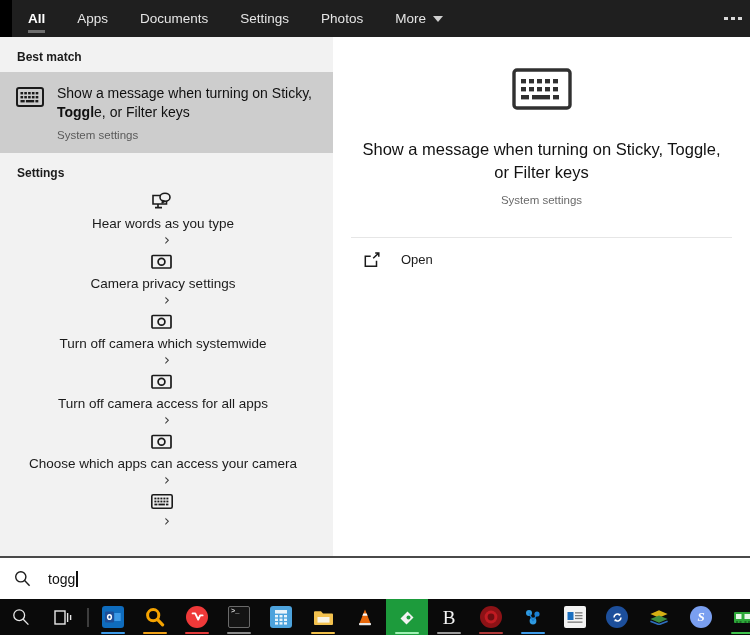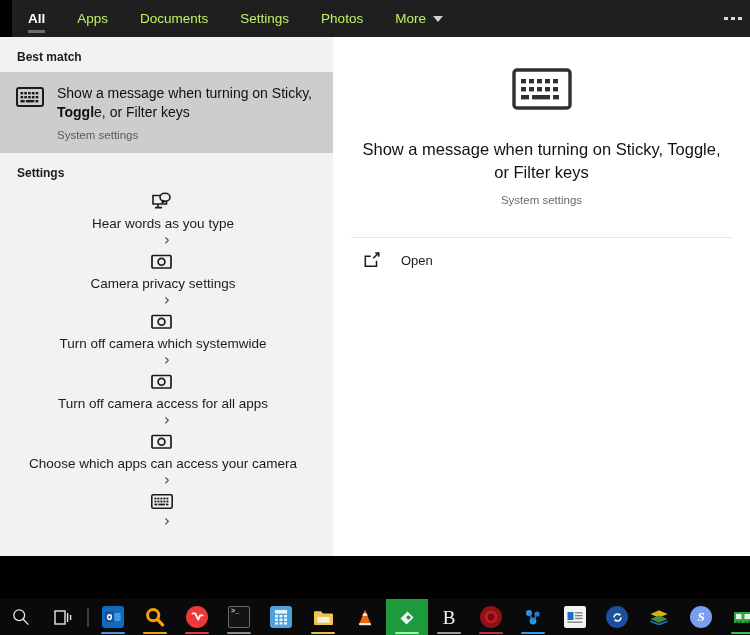--- a/index.html
+++ b/index.html
@@ -31,21 +31,21 @@
     display: flex;
     align-items: center;
     height: 37px;
   }
   .tab {
     position: relative;
     height: 37px;
     display: flex;
     align-items: center;
     padding: 0 16px;
-    color: #bef264;
+    color: #e5e5e5;
     font-size: 13.5px;
     cursor: default;
     white-space: nowrap;
   }
   .tab.active {
     color: #ffffff;
     font-weight: bold;
   }
   .tab.active::after {
     content: "";
@@ -193,21 +193,21 @@
     text-align: center;
     margin-top: 10px;
   }
   .divider {
     height: 1px;
     background: #e6e6e6;
     margin: 0 18px;
   }
   .action-row {
     display: flex;
-    align-items: center;
+    align-items: flex-start;
     padding: 14px 0 0 28px;
     cursor: default;
   }
   .action-icon {
     flex: 0 0 24px;
     margin-right: 16px;
     display: flex;
     align-items: center;
     justify-content: center;
   }
@@ -487,20 +487,29 @@
             <path d="M12.5 8.8v5.4H1.3V4.2h5.4" fill="none" stroke="#1b1b1b" stroke-width="1.5"></path>
             <path d="M9.2 6.2l5.4-5M11.2 1.1h3.6v3.6" fill="none" stroke="#1b1b1b" stroke-width="1.5"></path>
           </svg>
         </div>
         <div class="action-label">Open</div>
       </div>
 
     </div>
   </div>
 
+  <div class="searchbar">
+    <div class="mag">
+      <svg width="17" height="17" viewBox="0 0 17 17">
+        <circle cx="6.8" cy="6.8" r="5.1" fill="none" stroke="#1b1b1b" stroke-width="1.4"></circle>
+        <path d="M10.6 10.6l5 5.2" stroke="#1b1b1b" stroke-width="1.4" fill="none"></path>
+      </svg>
+    </div>
+    <div class="search-value" title="Type here to search"><span>togg</span><span class="caretbar"></span></div>
+  </div>
 
   <div class="taskbar">
 
     <div class="tb-item">
       <svg width="18" height="18" viewBox="0 0 18 18">
         <circle cx="7.2" cy="7.2" r="5.4" fill="none" stroke="#e8e8e8" stroke-width="1.3"></circle>
         <path d="M11.2 11.2l5.2 5.4" stroke="#e8e8e8" stroke-width="1.3" fill="none"></path>
       </svg>
     </div>
 

